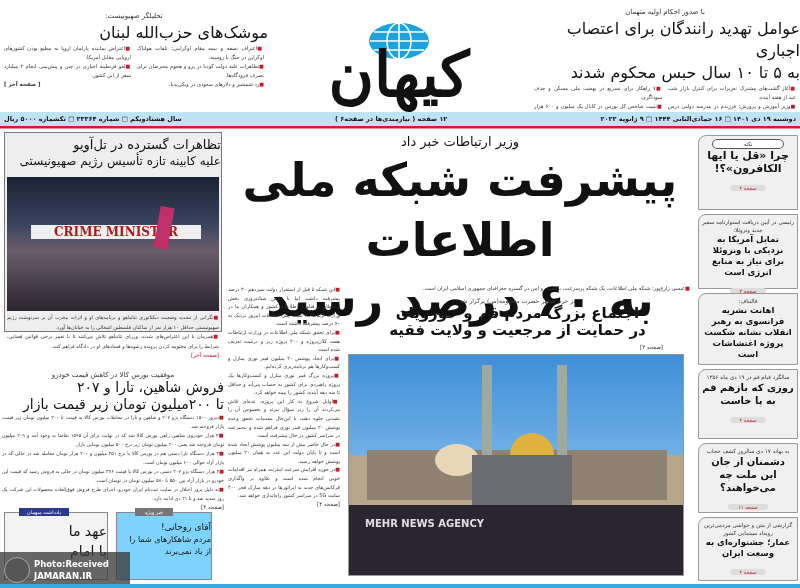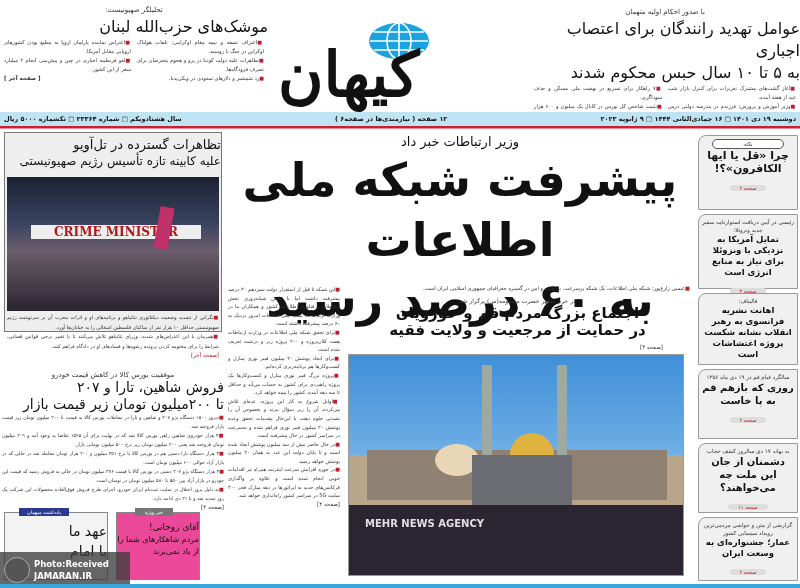--- a/index.html
+++ b/index.html
@@ -49,36 +49,36 @@
       <p>وزیر اقتصاد: دولت به دنبال ثبات ارزی است.</p>
     </div>
     <div class="bullets" style="flex:1">
       <p>۷ راهکار برای تسریع در نهضت ملی مسکن و حذف سوداگری.</p>
       <p>تثبیت شاخص کل بورس در کانال یک میلیون و ۶۰۰ هزار واحدی.</p>
       <div class="ref" style="font-weight:bold">[ صفحات ۱۰ و ۴ ]</div>
     </div>
   </div>
 </div>
 
-<div id="logo" class="abs" style="text-align:left">
+<div id="logo" class="abs" style="text-align:center">
   <svg style="position:absolute;left:100px;top:22px" width="62" height="38" viewBox="0 0 62 38">
     <ellipse cx="31" cy="19" rx="30" ry="18" fill="#1aa3e0"></ellipse>
     <g stroke="#fff" stroke-width="1.6" fill="none">
       <ellipse cx="31" cy="19" rx="12" ry="18"></ellipse>
       <line x1="31" y1="1" x2="31" y2="37"></line>
       <line x1="2" y1="19" x2="60" y2="19"></line>
       <line x1="6" y1="10" x2="56" y2="10"></line>
       <line x1="6" y1="28" x2="56" y2="28"></line>
     </g>
   </svg>
   <div style="position:absolute;left:10px;top:40px;width:242px;font-family:'DejaVu Serif',serif;font-size:62px;line-height:70px;font-weight:bold;color:#111">کیهان</div>
 </div>
 
 <div id="top-left" class="abs">
-  <div class="kicker" style="margin-top:6px">تحلیلگر صهیونیست:</div>
+  <div class="kicker" style="margin-top:12px">تحلیلگر صهیونیست:</div>
   <div class="hd" style="font-size:16px;line-height:22px;margin-top:2px">موشک‌های حزب‌الله لبنان</div>
   <div style="display:flex;gap:6px;padding:0 4px">
     <div class="bullets" style="flex:1">
       <p>اعتراف تصفه و نیمه مقام اوکراینی: تلفات هولناک اوکراین در جنگ با روسیه.</p>
       <p>تظاهرات علیه دولت کودتا در پرو و هجوم معترضان برای تصرف فرودگاه‌ها.</p>
       <p>رد شمشیر و دلارهای سعودی در ویکی‌پدیا.</p>
     </div>
     <div class="bullets" style="flex:1">
       <p>اعتراض نماینده پارلمان اروپا به مطیع بودن کشورهای اروپایی مقابل آمریکا.</p>
       <p>لغو قرنطینه اجباری در چین و پیش‌بینی انجام ۲ میلیارد سفر از این کشور.</p>
@@ -184,21 +184,21 @@
   <div class="bullets" style="font-size:4.8px;line-height:8.5px">
     <p>دیروز ۱۵۰۰ دستگاه پژو ۲۰۷ و شاهین و تارا در معاملات بورس کالا به قیمت تا ۲۰۰ میلیون تومان زیر قیمت بازار فروخته شد.</p>
     <p>۴ هزار خودروی شاهین راهی بورس کالا شد که در نهایت برای آن ۱۵۹۵ تقاضا به وجود آمد و ۲۰۹ میلیون تومان فروخته شد یعنی ۲۰۰ میلیون تومان زیر نرخ ۵۰۰ میلیون تومانی بازار.</p>
     <p>۳ هزار دستگاه تارا دستی هم در بورس کالا با نرخ ۳۵۱ میلیون و ۲۰۰ هزار تومان معامله شد در حالی که در بازار آزاد حوالی ۶۰۰ میلیون تومان است.</p>
     <p>۴ هزار دستگاه پژو ۲۰۷ دستی در بورس کالا با قیمت ۳۷۶ میلیون تومان در حالی به فروش رسید که قیمت این خودرو در بازار آزاد بین ۵۵۰ تا ۵۸۰ میلیون تومان در نوسان است.</p>
     <p>به دلیل بروز اختلال در سایت ثبت‌نام ایران خودرو، اجرای طرح فروش فوق‌العاده محصولات این شرکت یک روز تمدید شد و تا ۲۱ دی ادامه دارد.</p>
     <span class="ref">[صفحه ۴]</span>
   </div>
 </div>
 
-<div class="abs" style="left:116px;top:512px;width:84px;height:68px;border:1px solid #888;background:#ec4899;text-align:center">
+<div class="abs" style="left:116px;top:512px;width:96px;height:68px;border:1px solid #888;background:#7dd3fc;text-align:center">
   <div style="position:absolute;top:-5px;left:18px;background:#777;color:#fff;font-size:5px;padding:1px 10px">خبر ویژه</div>
   <div class="hd" style="font-size:9px;line-height:13px;margin-top:8px">آقای روحانی!</div>
   <div class="hd" style="font-size:8px;line-height:12px">مردم شاهکارهای شما را</div>
   <div class="hd" style="font-size:8px;line-height:12px">از یاد نمی‌برند</div>
 </div>
 
 <div class="abs" style="left:4px;top:512px;width:104px;height:68px;border:1px solid #888;background:#f3f3f3;text-align:center">
   <div style="position:absolute;top:-5px;left:14px;background:#2b3a8c;color:#fff;font-size:5px;padding:1px 8px">یادداشت میهمان</div>
   <div class="hd" style="font-size:14px;line-height:20px;margin-top:8px">عهد ما</div>
   <div class="hd" style="font-size:14px;line-height:20px">با امام</div>

